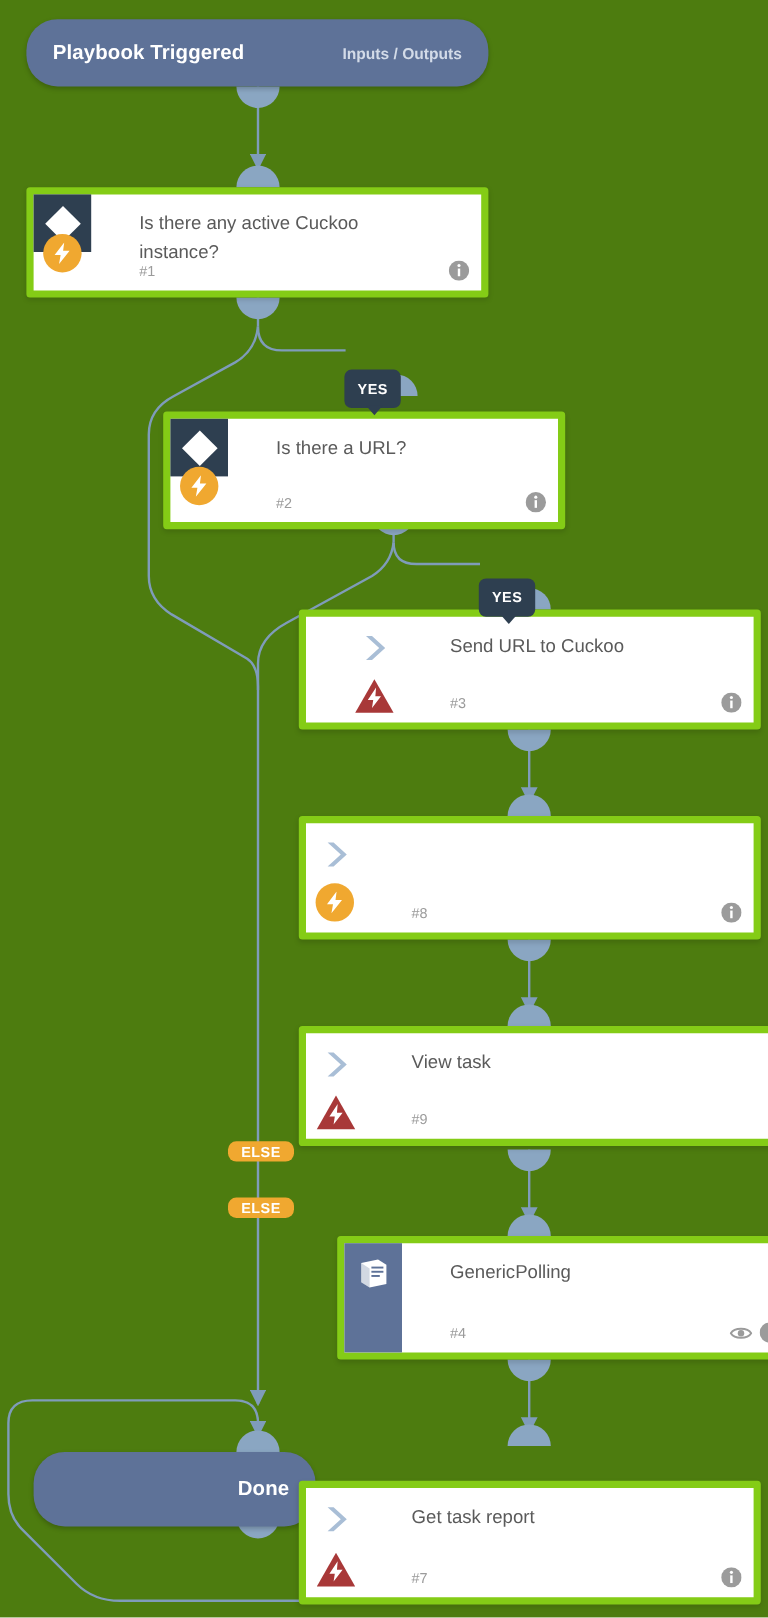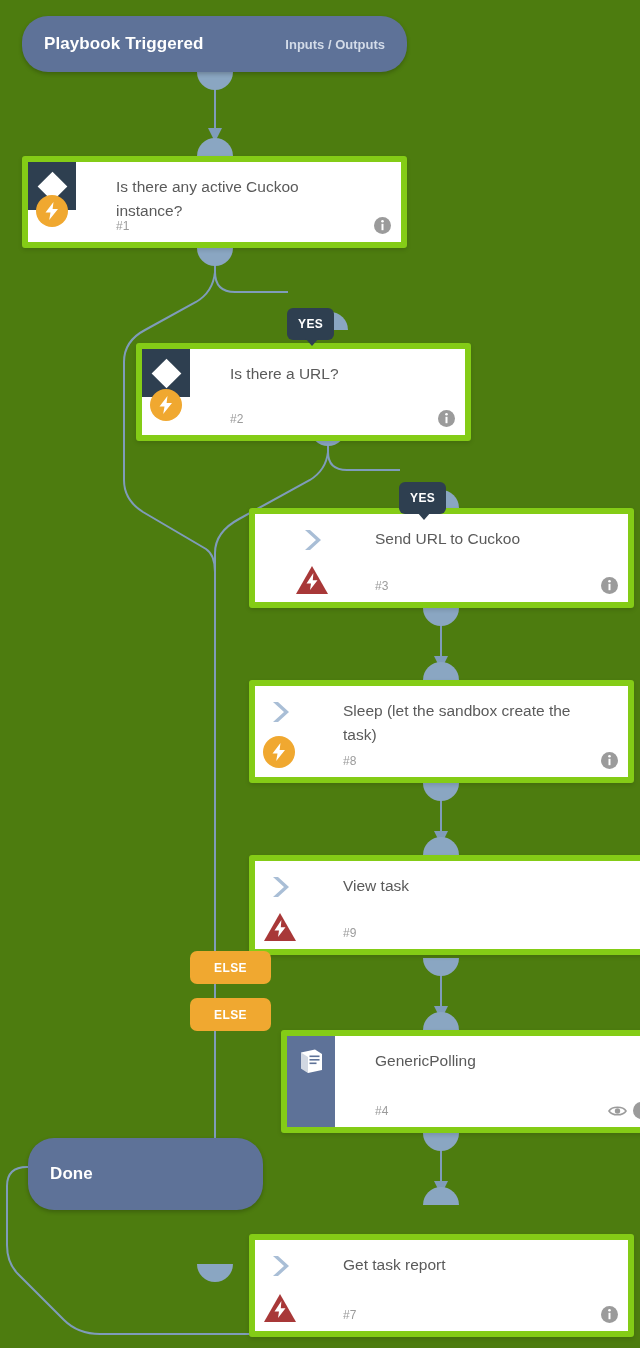--- a/index.html
+++ b/index.html
@@ -159,22 +159,22 @@
     bottom:-6px; left:50%;
     margin-left:-6px;
     width:0;height:0;
     border-left:7px solid transparent;
     border-right:7px solid transparent;
     border-top:8px solid #2e3f50;
   }
   .lbl-else{
     background:#F0A830;
     border-radius:7px;
-    height:33px;
-    padding:0 24px;
+    height:17px;
+    padding:0 11px;
   }
 </style>
 </head>
 <body>
 
 <div id="canvas">
 
   <svg id="edges" viewBox="0 0 640 1348" width="640" height="1348">
     <defs>
       <marker id="arw" viewBox="0 0 10 10" refX="8.6" refY="5" markerWidth="7" markerHeight="7" orient="auto-start-reverse">
@@ -324,21 +324,20 @@
       <span class="icon-chevron">
         <svg width="26" height="24" viewBox="0 0 26 24">
           <path d="M2 2 L13 12 L2 22 L7 22 L18 12 L7 2 Z" fill="#a9bed6"></path>
         </svg>
       </span>
       <span class="badge-circle" style="top:50px;">
         <svg width="16" height="18" viewBox="0 0 16 18">
           <path d="M9.5 0 L1.5 10.5 L6.5 10.5 L5.2 18 L14 7 L8.6 7 Z" fill="#ffffff"></path>
         </svg>
       </span>
-      <div class="card-title">Sleep (let the sandbox create the task)</div>
       <div class="card-num">#8</div>
       <span class="card-info">
         <svg width="17" height="17" viewBox="0 0 17 17">
           <circle cx="8.5" cy="8.5" r="8.5" fill="#9b9b9b"></circle>
           <rect x="7.5" y="6.8" width="2" height="6.4" fill="#ffffff"></rect>
           <circle cx="8.5" cy="4.3" r="1.3" fill="#ffffff"></circle>
         </svg>
       </span>
     </div>
   </div>
@@ -397,21 +396,21 @@
       <span class="card-info">
         <svg width="17" height="17" viewBox="0 0 17 17">
           <circle cx="8.5" cy="8.5" r="8.5" fill="#9b9b9b"></circle>
           <rect x="7.5" y="6.8" width="2" height="6.4" fill="#ffffff"></rect>
           <circle cx="8.5" cy="4.3" r="1.3" fill="#ffffff"></circle>
         </svg>
       </span>
     </div>
   </div>
 
-  <div class="pill" style="left:28px; top:1138px; width:235px; height:72px; padding:0 22px;">
+  <div class="pill" style="left:28px; top:1210px; width:235px; height:62px; padding:0 22px;justify-content:flex-end;">
     <span class="pill-title">Done</span>
   </div>
 
   <div class="card" style="left:249px; top:1234px; width:385px; height:103px;">
     <div class="card-inner">
       <span class="icon-chevron">
         <svg width="26" height="24" viewBox="0 0 26 24">
           <path d="M2 2 L13 12 L2 22 L7 22 L18 12 L7 2 Z" fill="#a9bed6"></path>
         </svg>
       </span>

